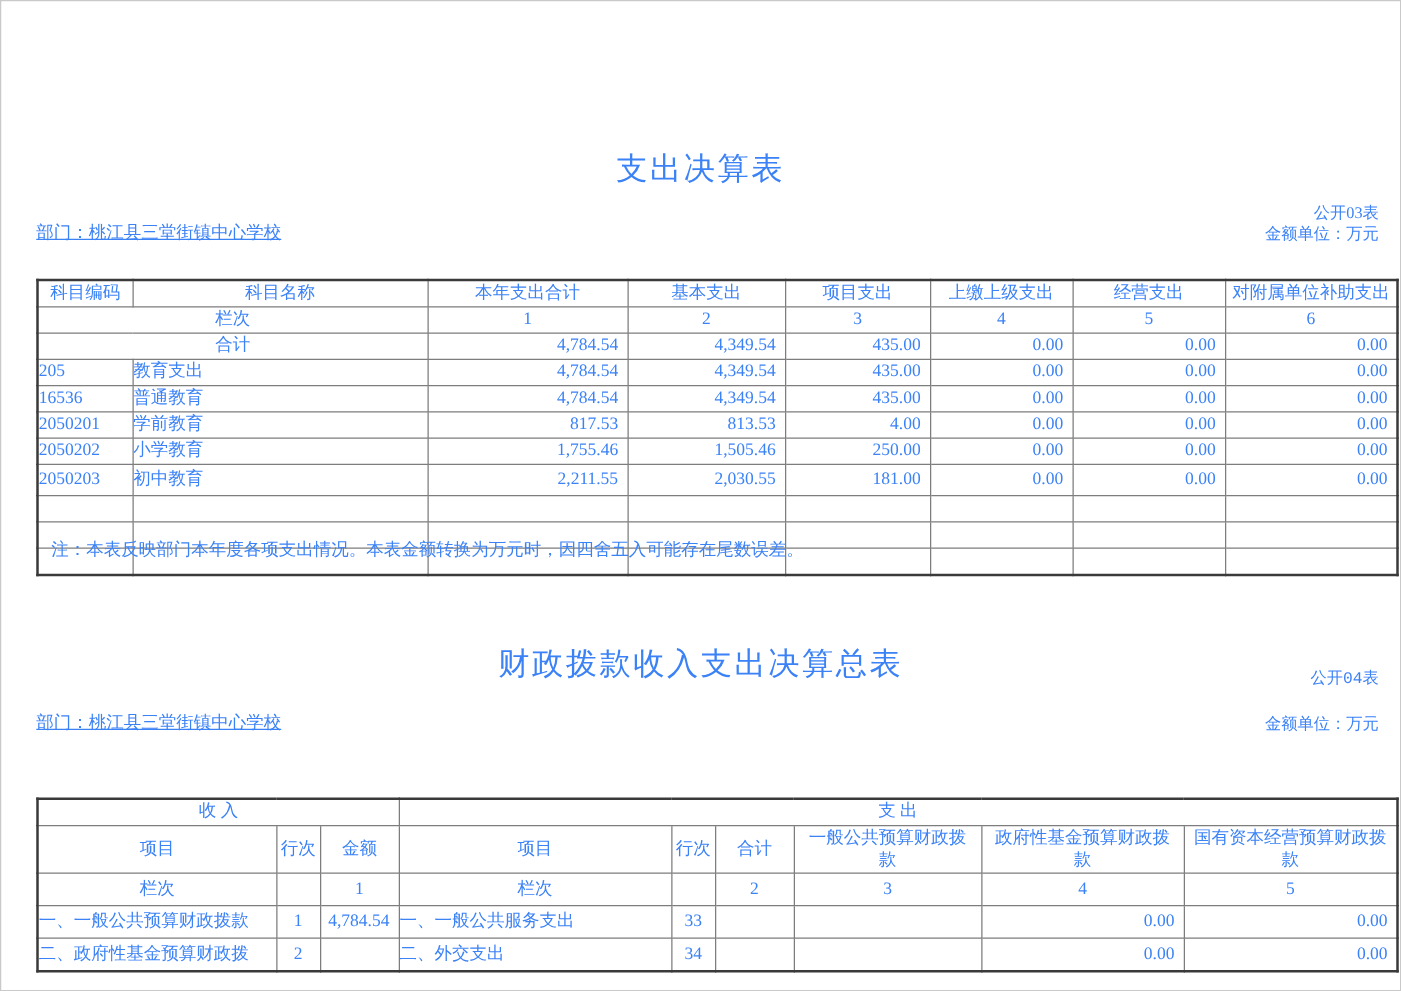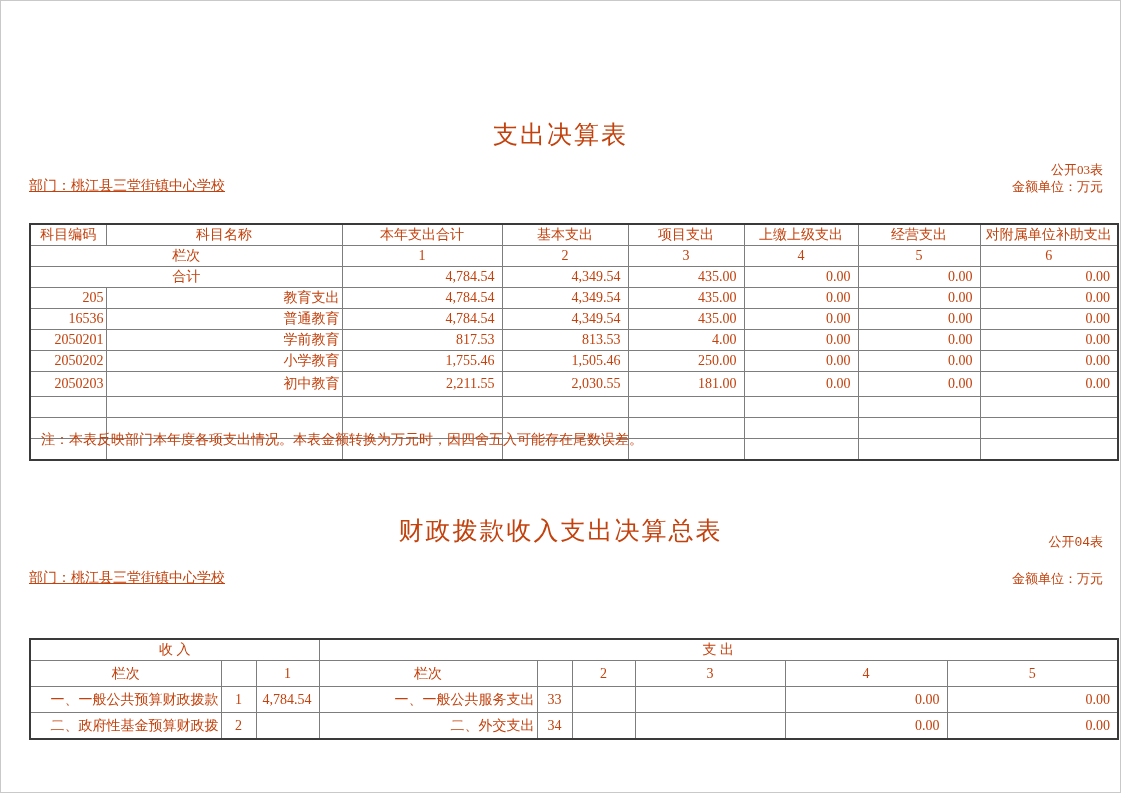--- a/index.html
+++ b/index.html
@@ -1,19 +1,19 @@
 <!DOCTYPE html>
 <html><head>
 <meta charset="utf-8">
 <style>
   html,body { margin:0; padding:0; background:#ffffff; }
   .page {
     position:relative; width:1121px; height:793px; background:#ffffff;
     border:1px solid #c9c9c9; box-sizing:border-box; overflow:hidden;
-    font-family:"Liberation Serif","DejaVu Serif",serif; color:#c2410c;
+    font-family:"Liberation Serif","DejaVu Serif",serif; color:#3b82f6;
   }
   .title { position:absolute; left:0; width:100%; text-align:center;
            font-size:25px; letter-spacing:2px; white-space:nowrap; }
   #title1 { top:117px; }
   #title2 { top:513px; }
   .meta-right { position:absolute; right:17px; font-size:13px; }
   #sheet1 { top:160px; }
   #unit1  { top:177px; }
   #sheet2 { top:532px;font-family:Liberation Mono, monospace; }
   #unit2  { top:569px; }
@@ -21,21 +21,21 @@
   #dept1 { top:176px; }
   #dept2 { top:568px; }
   .twrap { position:absolute; left:28px; }
   #t1wrap { top:197px; }
   #t2wrap { top:612px; }
   table.fin { border-collapse:collapse; table-layout:fixed; width:1088px;
               font-size:14px; border:2px solid #3a3a3a;margin-top:25px; }
   .fin td, .fin th { border:1px solid #7d7d7d; padding:0 2px; height:20px;
               font-weight:normal; overflow:hidden; white-space:nowrap;
               line-height:1.25; text-align:center; }
-  .fin .l { text-align:right; padding-left:18px; }
+  .fin .l { text-align:left; padding-left:0; }
   .fin .r { text-align:right; padding-right:7px; }
   .fin .wrap { white-space:normal; padding:0 6px; }
   tr.h21 { height:21px; } tr.h25 { height:25px; }
   tr.h26 { height:26px; } tr.h38 { height:38px; }
   .note { position:absolute; left:28px; top:430px; font-size:14px;margin-left:12px; }
 </style>
 </head>
 <body>
 
 <div class="page">
@@ -188,20 +188,31 @@
           <col style="width:63px">
         <col style="width:150px">
           <col style="width:162px">
           <col style="width:171px">
       </colgroup>
       <tbody>
           <tr>
         <td colspan="3">收  入</td>
         <td colspan="6">支  出</td>
       </tr>
+      <tr class="h38">
+        <th>项目</th>
+        <th>行次</th>
+        <th>金额</th>
+        <th>项目</th>
+        <th>行次</th>
+        <th>合计</th>
+        <th class="wrap">一般公共预算财政拨款</th>
+        <th class="wrap">政府性基金预算财政拨款</th>
+        <th class="wrap">国有资本经营预算财政拨款</th>
+      </tr>
       <tr class="h26">
         <td>栏次</td>
         <td></td>
         <td>1</td>
         <td>栏次</td>
         <td></td>
         <td>2</td>
         <td>3</td>
         <td>4</td>
         <td>5</td>

